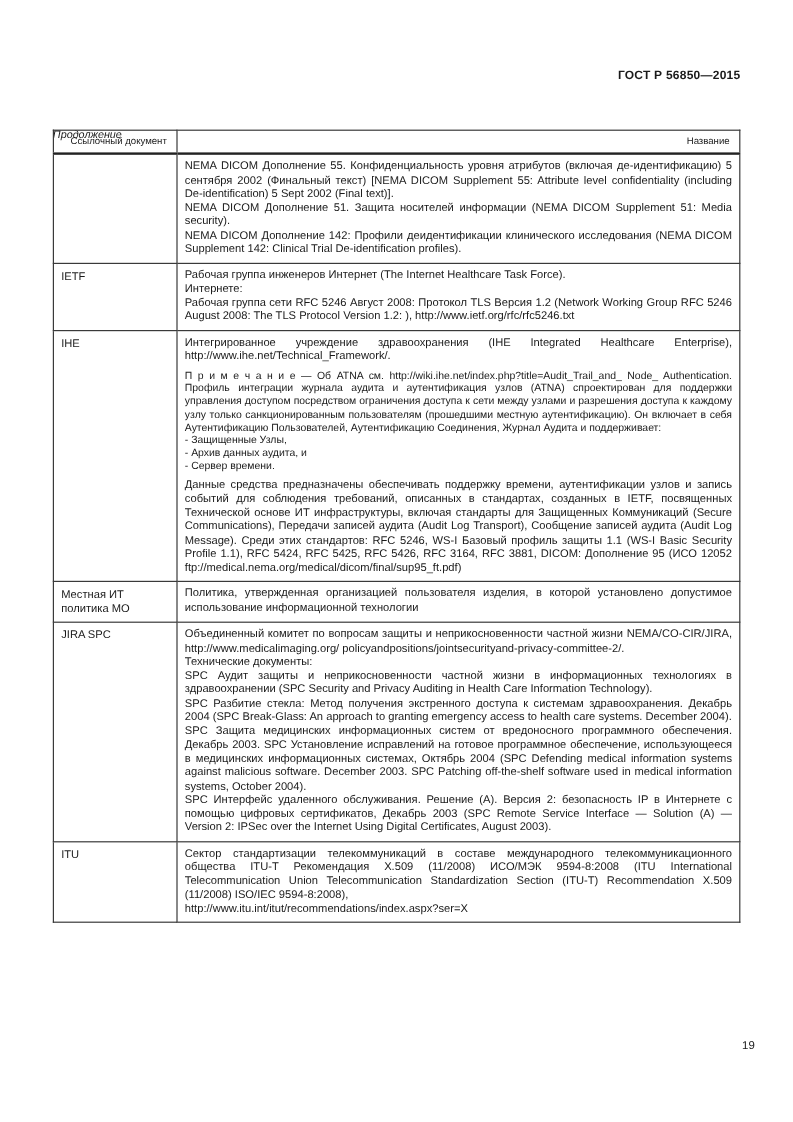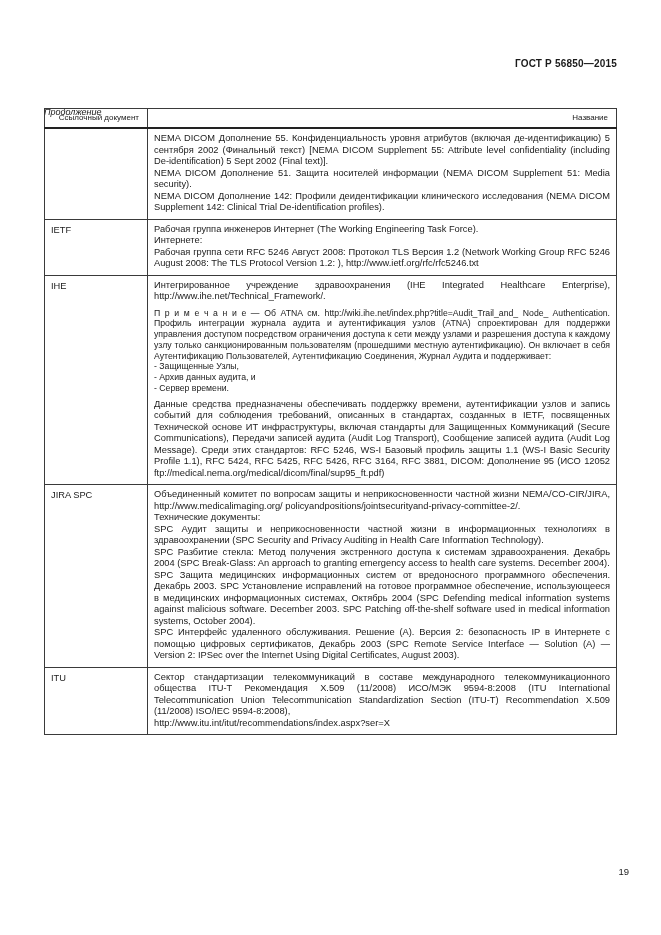--- a/index.html
+++ b/index.html
@@ -106,38 +106,44 @@
         <td class="name-cell">
           <p>NEMA DICOM Дополнение 55. Конфиденциальность уровня атрибутов (включая де-идентификацию) 5 сентября 2002 (Финальный текст) [NEMA DICOM Supplement 55: Attribute level confidentiality (including De-identification) 5 Sept 2002 (Final text)].</p>
           <p>NEMA DICOM Дополнение 51. Защита носителей информации (NEMA DICOM Supplement 51: Media security).</p>
           <p>NEMA DICOM Дополнение 142: Профили деидентификации клинического исследования (NEMA DICOM Supplement 142: Clinical Trial De-identification profiles).</p>
         </td>
       </tr>
 
       <tr>
         <td class="ref-cell">IETF</td>
         <td class="name-cell">
-          <p>Рабочая группа инженеров Интернет (The Working Engineering Task Force).</p>
+          <p>Рабочая группа инженеров Интернет (The Internet Healthcare Task Force).</p>
           <p>Интернете:</p>
           <p>Рабочая группа сети RFC 5246 Август 2008: Протокол TLS Версия 1.2 (Network Working Group RFC 5246 August 2008: The TLS Protocol Version 1.2: ), http://www.ietf.org/rfc/rfc5246.txt</p>
         </td>
       </tr>
 
       <tr>
         <td class="ref-cell">IHE</td>
         <td class="name-cell">
           <p>Интегрированное учреждение здравоохранения (IHE Integrated Healthcare Enterprise), http://www.ihe.net/Technical_Framework/.</p>
           <p class="note gap-top">П р и м е ч а н и е — Об ATNA см. http://wiki.ihe.net/index.php?title=Audit_Trail_and_ Node_ Authentication. Профиль интеграции журнала аудита и аутентификация узлов (ATNA) спроектирован для поддержки управления доступом посредством ограничения доступа к сети между узлами и разрешения доступа к каждому узлу только санкционированным пользователям (прошедшими местную аутентификацию). Он включает в себя Аутентификацию Пользователей, Аутентификацию Соединения, Журнал Аудита и поддерживает:</p>
           <p class="note">- Защищенные Узлы,</p>
           <p class="note">- Архив данных аудита, и</p>
           <p class="note">- Сервер времени.</p>
           <p class="gap-top">Данные средства предназначены обеспечивать поддержку времени, аутентификации узлов и запись событий для соблюдения требований, описанных в стандартах, созданных в IETF, посвященных Технической основе ИТ инфраструктуры, включая стандарты для Защищенных Коммуникаций (Secure Communications), Передачи записей аудита (Audit Log Transport), Сообщение записей аудита (Audit Log Message). Среди этих стандартов: RFC 5246, WS-I Базовый профиль защиты 1.1 (WS-I Basic Security Profile 1.1), RFC 5424, RFC 5425, RFC 5426, RFC 3164, RFC 3881, DICOM: Дополнение 95 (ИСО 12052 ftp://medical.nema.org/medical/dicom/final/sup95_ft.pdf)</p>
         </td>
       </tr>
 
+      <tr>
+        <td class="ref-cell">Местная ИТ политика МО</td>
+        <td class="name-cell">
+          <p>Политика, утвержденная организацией пользователя изделия, в которой установлено допустимое использование информационной технологии</p>
+        </td>
+      </tr>
 
       <tr>
         <td class="ref-cell">JIRA SPC</td>
         <td class="name-cell">
           <p>Объединенный комитет по вопросам защиты и неприкосновенности частной жизни NEMA/CO-CIR/JIRA, http://www.medicalimaging.org/ policyandpositions/jointsecurityand-privacy-committee-2/.</p>
           <p>Технические документы:</p>
           <p>SPC Аудит защиты и неприкосновенности частной жизни в информационных технологиях в здравоохранении (SPC Security and Privacy Auditing in Health Care Information Technology).</p>
           <p>SPC Разбитие стекла: Метод получения экстренного доступа к системам здравоохранения. Декабрь 2004 (SPC Break-Glass: An approach to granting emergency access to health care systems. December 2004).</p>
           <p>SPC Защита медицинских информационных систем от вредоносного программного обеспечения. Декабрь 2003. SPC Установление исправлений на готовое программное обеспечение, использующееся в медицинских информационных системах, Октябрь 2004 (SPC Defending medical information systems against malicious software. December 2003. SPC Patching off-the-shelf software used in medical information systems, October 2004).</p>
           <p>SPC Интерфейс удаленного обслуживания. Решение (А). Версия 2: безопасность IP в Интернете с помощью цифровых сертификатов, Декабрь 2003 (SPC Remote Service Interface — Solution (A) — Version 2: IPSec over the Internet Using Digital Certificates, August 2003).</p>

